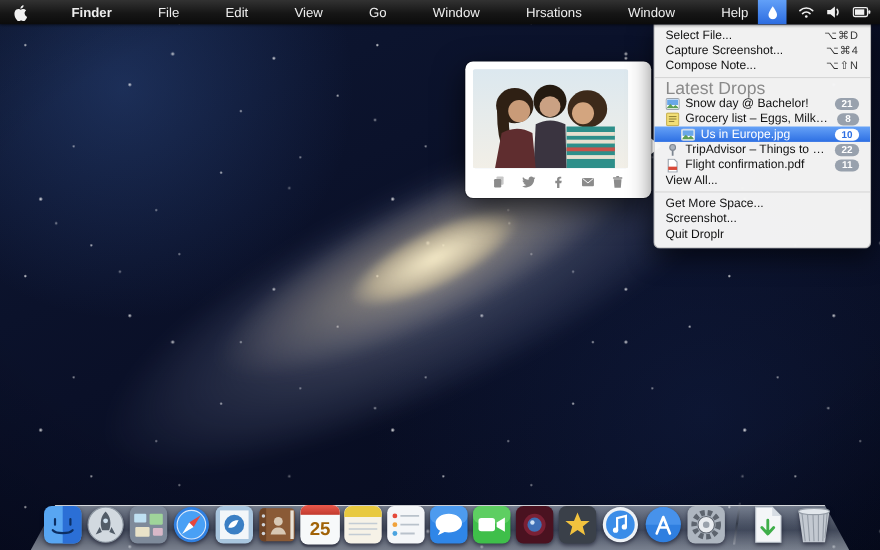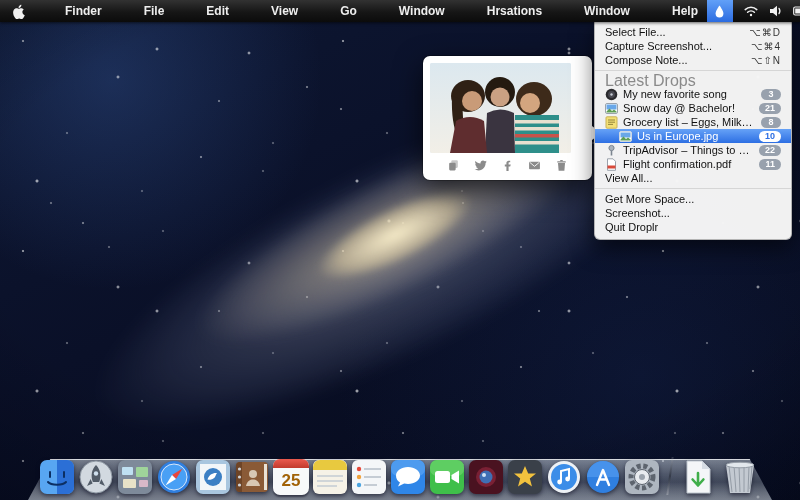--- a/index.html
+++ b/index.html
@@ -41,21 +41,21 @@
   .galaxy-core{position:absolute;left:285px;top:200px;width:220px;height:70px;transform:rotate(-26deg);
     background:radial-gradient(ellipse 50% 50% at 50% 50%, rgba(249,238,203,.95), rgba(240,221,172,.45) 55%, transparent 78%);
     filter:blur(3px);pointer-events:none;}
   .vignette{position:absolute;inset:0;background:radial-gradient(ellipse 95% 85% at 50% 45%, transparent 55%, rgba(0,2,12,.5) 100%);pointer-events:none;}
 
   
   .menubar{position:absolute;top:0;left:0;right:0;height:22px;z-index:100;display:flex;align-items:center;
     background:linear-gradient(#323232,#161616 55%,#0b0b0b);color:#eee;font-size:12px;
     box-shadow:0 1px 3px rgba(0,0,0,.6);}
   .mb-left{display:flex;align-items:center;height:36px;gap:24px;}
-  .mb-item{padding:0 9px;line-height:22px;cursor:default;white-space:nowrap;font-weight:bold;}
+  .mb-item{padding:0 9px;line-height:22px;cursor:default;white-space:nowrap;}
   .mb-apple{padding:0 7px 0 12px;display:flex;align-items:center;}
   .mb-app{font-weight:bold;}
   .mb-right{margin-left:auto;display:flex;align-items:center;height:22px;padding-right:10px;gap:10px;}
   .mb-status{display:flex;align-items:center;height:22px;}
   .droplr-pill{width:26px;height:22px;display:flex;align-items:center;justify-content:center;
     background:linear-gradient(#62a0f8,#2c6ce0);}
   .mb-clock{font-size:12px;color:#f2f2f2;white-space:nowrap;margin-left:21px;}
 
   
   .dropdown{position:absolute;top:22px;right:8px;width:196px;z-index:90;
@@ -249,31 +249,20 @@
     <div class="mi">
       <span class="mi-label">Compose Note...</span>
       <span class="mi-short">⌥⇧N</span>
     </div>
     <div class="separator"></div>
     <div class="mi-header">Latest Drops</div>
 
     <div class="mi drop">
       <span class="di">
         <svg viewBox="0 0 13 13">
-            <circle cx="6.5" cy="6.5" r="5.8" fill="#2b2b2e"></circle>
-            <circle cx="6.5" cy="6.5" r="3.4" fill="#4a4a52"></circle>
-            <circle cx="6.5" cy="6.5" r="1.2" fill="#c9ced6"></circle>
-          </svg>
-      </span>
-      <span class="mi-label">My new favorite song</span>
-      <span class="badge">3</span>
-    </div>
-    <div class="mi drop">
-      <span class="di">
-        <svg viewBox="0 0 13 13">
             <rect x="0.5" y="1.5" width="12" height="10" rx="1.5" fill="#ffffff" stroke="#9aa2ac"></rect>
             <rect x="1.5" y="2.5" width="10" height="5" fill="#69a7e8"></rect>
             <path d="M1.5 9.5l3-3 2.5 2.5 2-1.5 2.5 2v1h-10z" fill="#5e9e54"></path>
           </svg>
       </span>
       <span class="mi-label">Snow day @ Bachelor!</span>
       <span class="badge">21</span>
     </div>
     <div class="mi drop">
       <span class="di">

